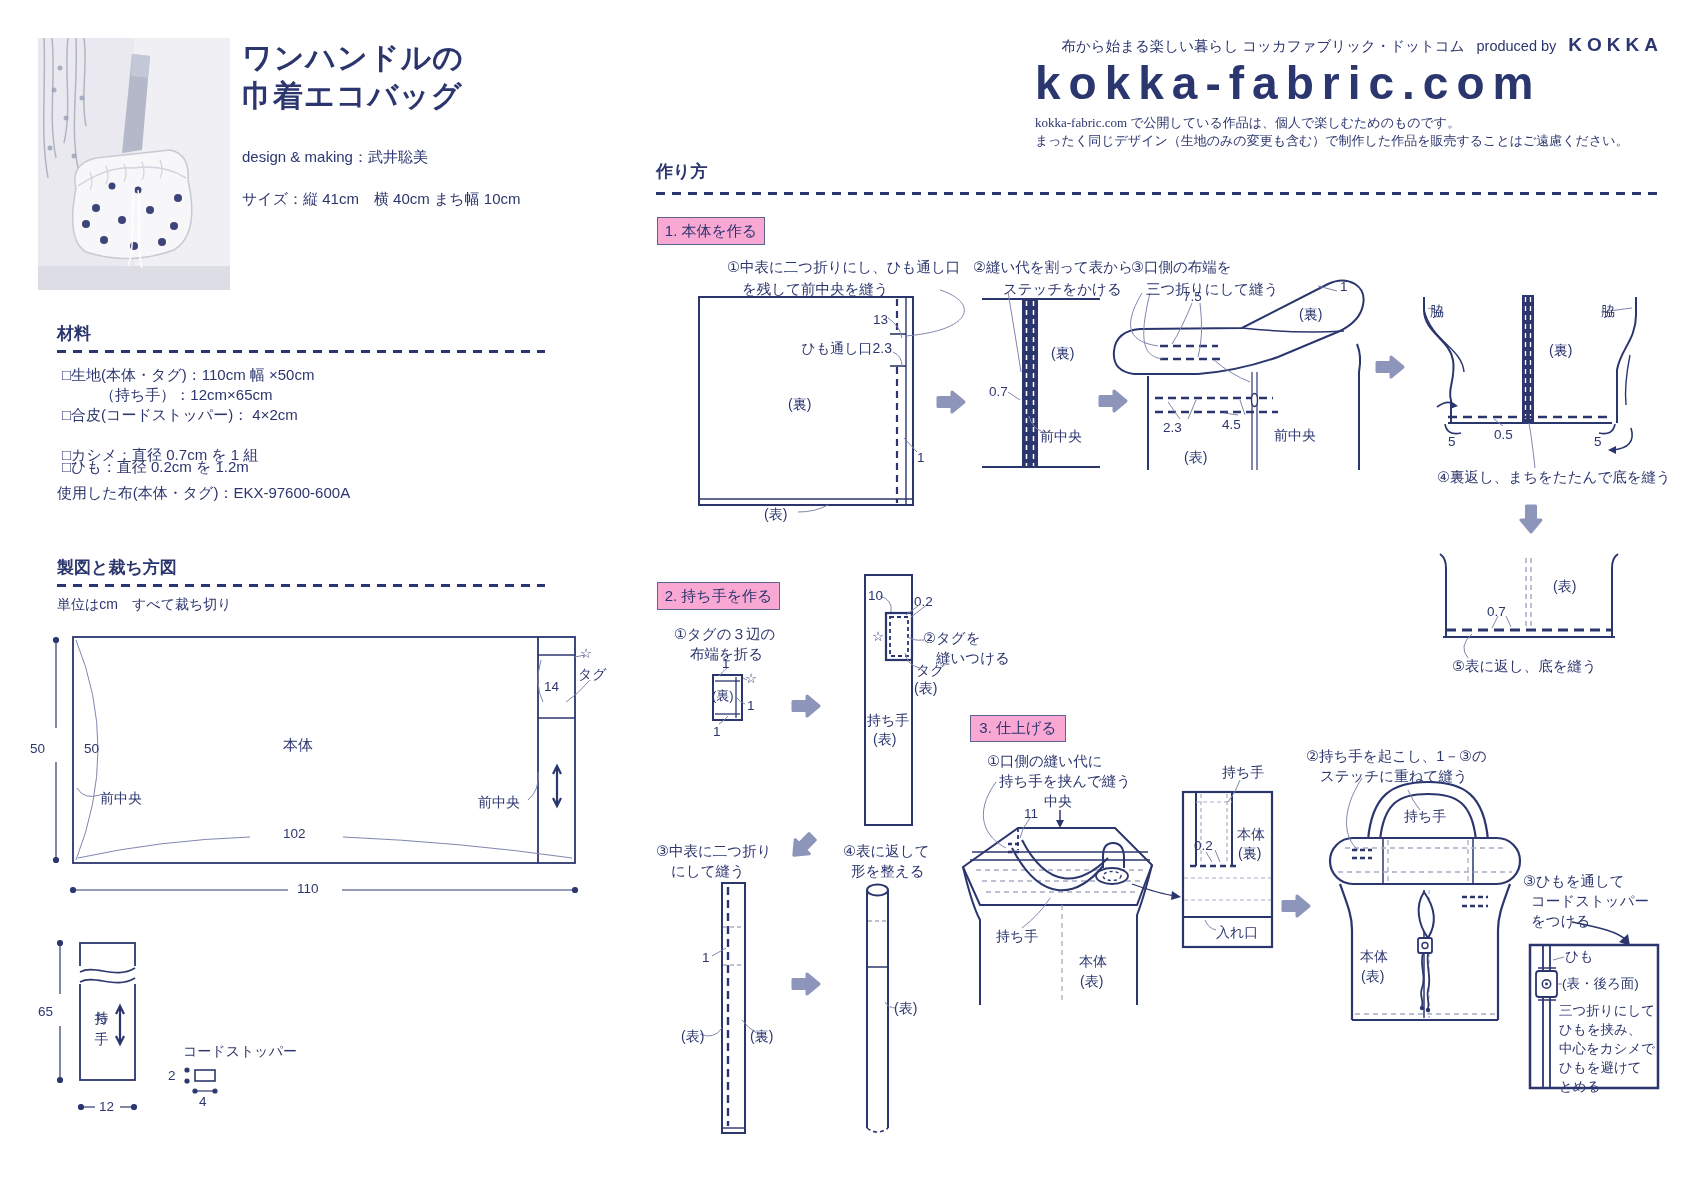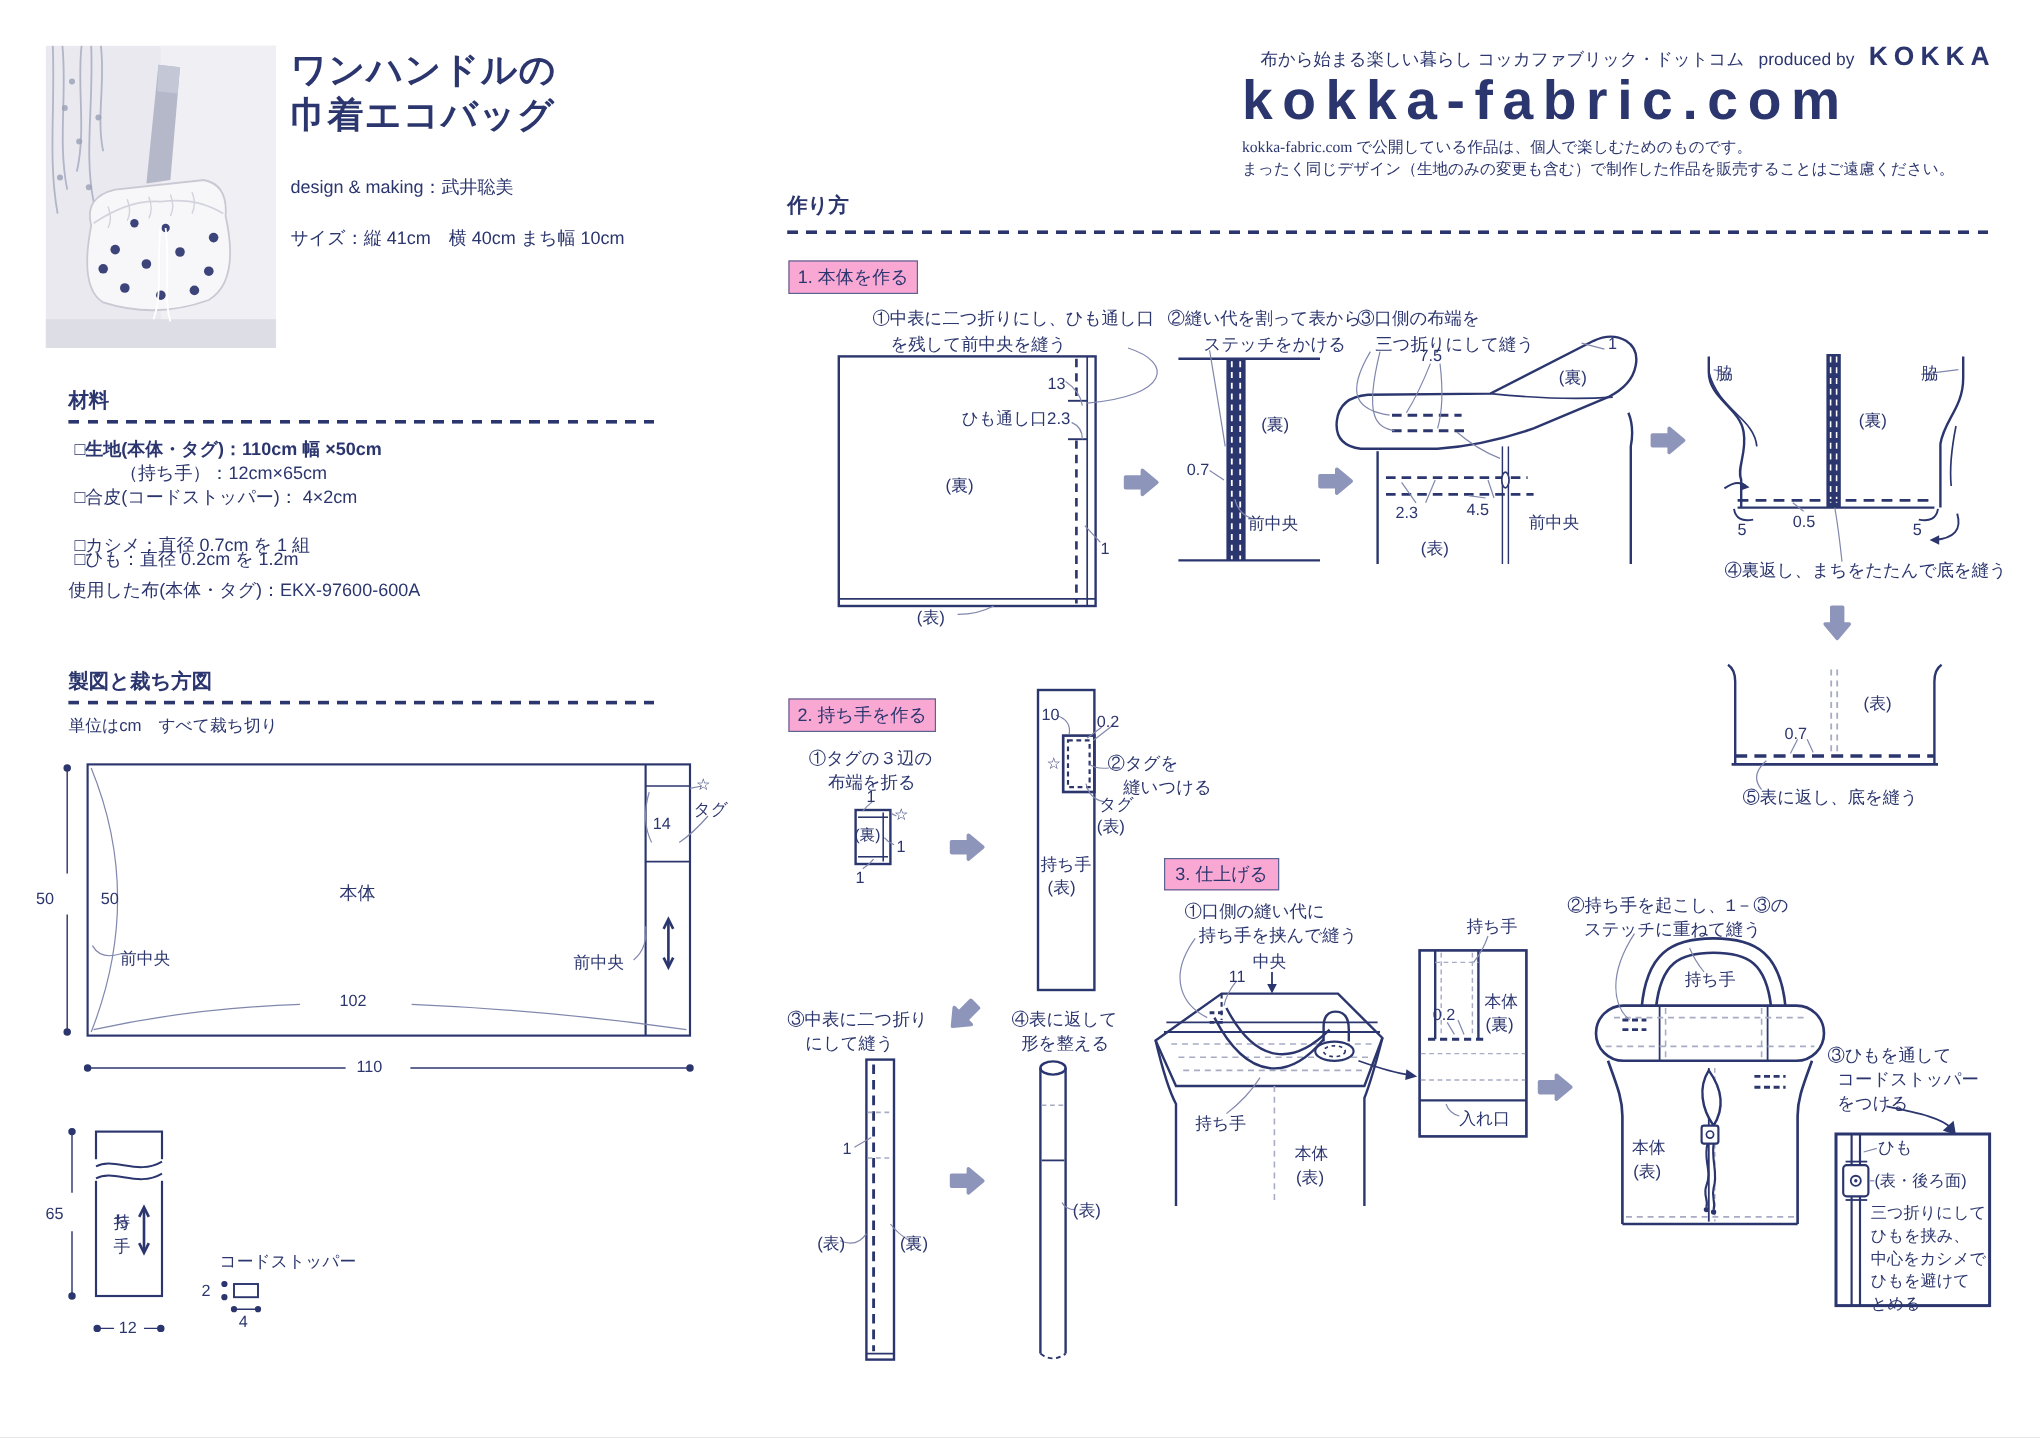--- a/index.html
+++ b/index.html
@@ -1,20 +1,20 @@
 <!DOCTYPE html>
 <html><head>
 <meta charset="utf-8">
 <style>
   html,body{margin:0;padding:0;background:#fff;}
   .page{position:relative;width:1700px;height:1198px;background:#fff;outline:1px solid #8a8a8a;
         font-family:"Liberation Sans","DejaVu Sans",sans-serif;color:#2c366e;overflow:hidden;}
   .lbl{position:absolute;font-size:14px;line-height:1.15;color:#2c366e;white-space:nowrap;}
   .num{font-size:13.5px;}
-  .step{position:absolute;font-size:14.5px;line-height:1.2;color:#2c366e;white-space:nowrap;font-family:Liberation Mono, monospace;}
+  .step{position:absolute;font-size:14.5px;line-height:1.2;color:#2c366e;white-space:nowrap;}
   .h1{position:absolute;font-size:17px;font-weight:bold;color:#2c366e;white-space:nowrap;}
   .dash{position:absolute;height:3px;background:repeating-linear-gradient(90deg,#2c366e 0 9px,transparent 9px 16px);}
   .stepbox{position:absolute;border:1.5px solid #5a6391;display:flex;align-items:center;justify-content:center;
            font-size:15px;color:#2c366e;background:#f9a8d4;white-space:nowrap;}
   .vtext{writing-mode:vertical-rl;text-orientation:upright;letter-spacing:2px;}
   .title{position:absolute;font-size:30px;font-weight:bold;color:#2c366e;white-space:nowrap;letter-spacing:1px;}
   .small{font-size:13px;}
   svg{position:absolute;left:0;top:0;}
 </style>
 </head>
@@ -67,29 +67,29 @@
   </svg>
 
   <div class="title" style="left:242px;top:38px;">ワンハンドルの</div>
   <div class="title" style="left:242px;top:76px;">巾着エコバッグ</div>
   <div class="lbl" style="left:242px;top:148px;font-size:15px;text-align:right;">design &amp; making：武井聡美</div>
   <div class="lbl" style="left:242px;top:190px;font-size:15px;">サイズ：縦 41cm　横 40cm  まち幅 10cm</div>
 
   <div style="position:absolute;left:1035px;top:34px;width:628px;display:flex;justify-content:flex-end;align-items:baseline;gap:12px;">
     <span class="lbl" style="position:static;font-size:14.5px;">布から始まる楽しい暮らし コッカファブリック・ドットコム</span>
     <span class="lbl" style="position:static;font-size:14.5px;">produced by</span>
-    <span class="lbl" style="position:static;font-size:22px;font-weight:bold;letter-spacing:5px;">KOKKA</span>
+    <span class="lbl" style="position:static;font-size:19px;font-weight:bold;letter-spacing:5px;">KOKKA</span>
   </div>
   <div style="position:absolute;left:1035px;top:56px;width:628px;font-size:46px;font-weight:bold;letter-spacing:8px;color:#2c366e;white-space:nowrap;">kokka-fabric.com</div>
   <div class="lbl small" style="left:1035px;top:116px;font-family:Liberation Serif, serif;">kokka-fabric.com で公開している作品は、個人で楽しむためのものです。</div>
   <div class="lbl small" style="left:1035px;top:134px;">まったく同じデザイン（生地のみの変更も含む）で制作した作品を販売することはご遠慮ください。</div>
 
   <div class="h1" style="left:57px;top:322px;">材料</div>
   <div class="dash" style="left:57px;top:350px;width:488px;"></div>
-  <div class="lbl" style="left:62px;top:366px;font-size:15px;font-weight:bold;">□生地(本体・タグ)：110cm 幅 ×50cm</div>
+  <div class="lbl" style="left:62px;top:366px;font-size:15px;">□生地(本体・タグ)：110cm 幅 ×50cm</div>
   <div class="lbl" style="left:100px;top:386px;font-size:15px;">（持ち手）：12cm×65cm</div>
   <div class="lbl" style="left:62px;top:406px;font-size:15px;">□合皮(コードストッパー)： 4×2cm</div>
   <div class="lbl" style="left:62px;top:426px;font-size:15px;margin-top:32px;">□ひも：直径 0.2cm を 1.2m</div>
   <div class="lbl" style="left:62px;top:446px;font-size:15px;">□カシメ：直径 0.7cm を 1 組</div>
   <div class="lbl" style="left:57px;top:484px;font-size:15px;">使用した布(本体・タグ)：EKX-97600-600A</div>
 
   <div class="h1" style="left:57px;top:556px;">製図と裁ち方図</div>
   <div class="dash" style="left:57px;top:584px;width:488px;"></div>
   <div class="lbl" style="left:57px;top:596px;">単位はcm　すべて裁ち切り</div>
 

